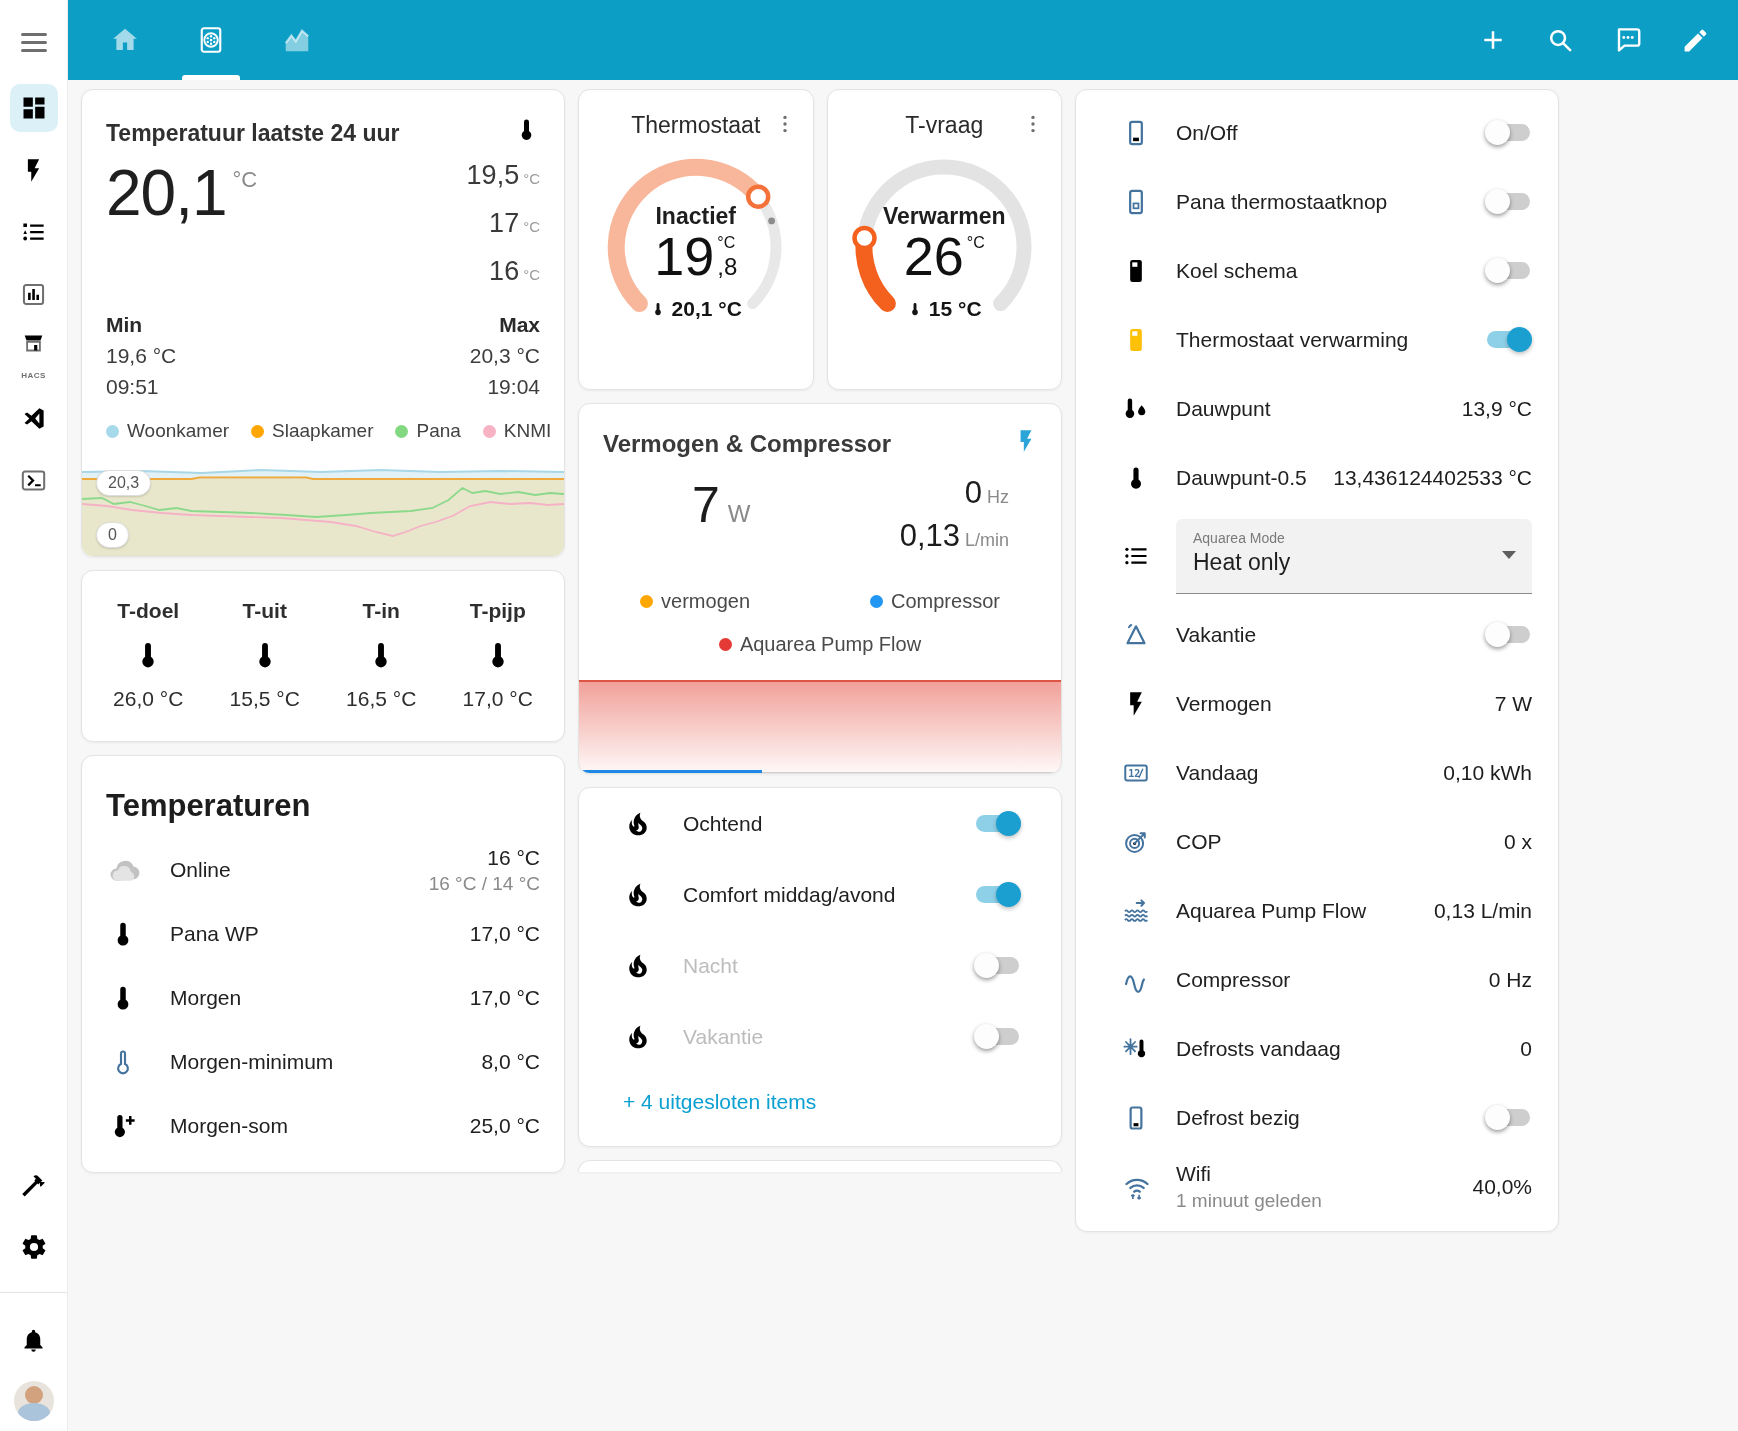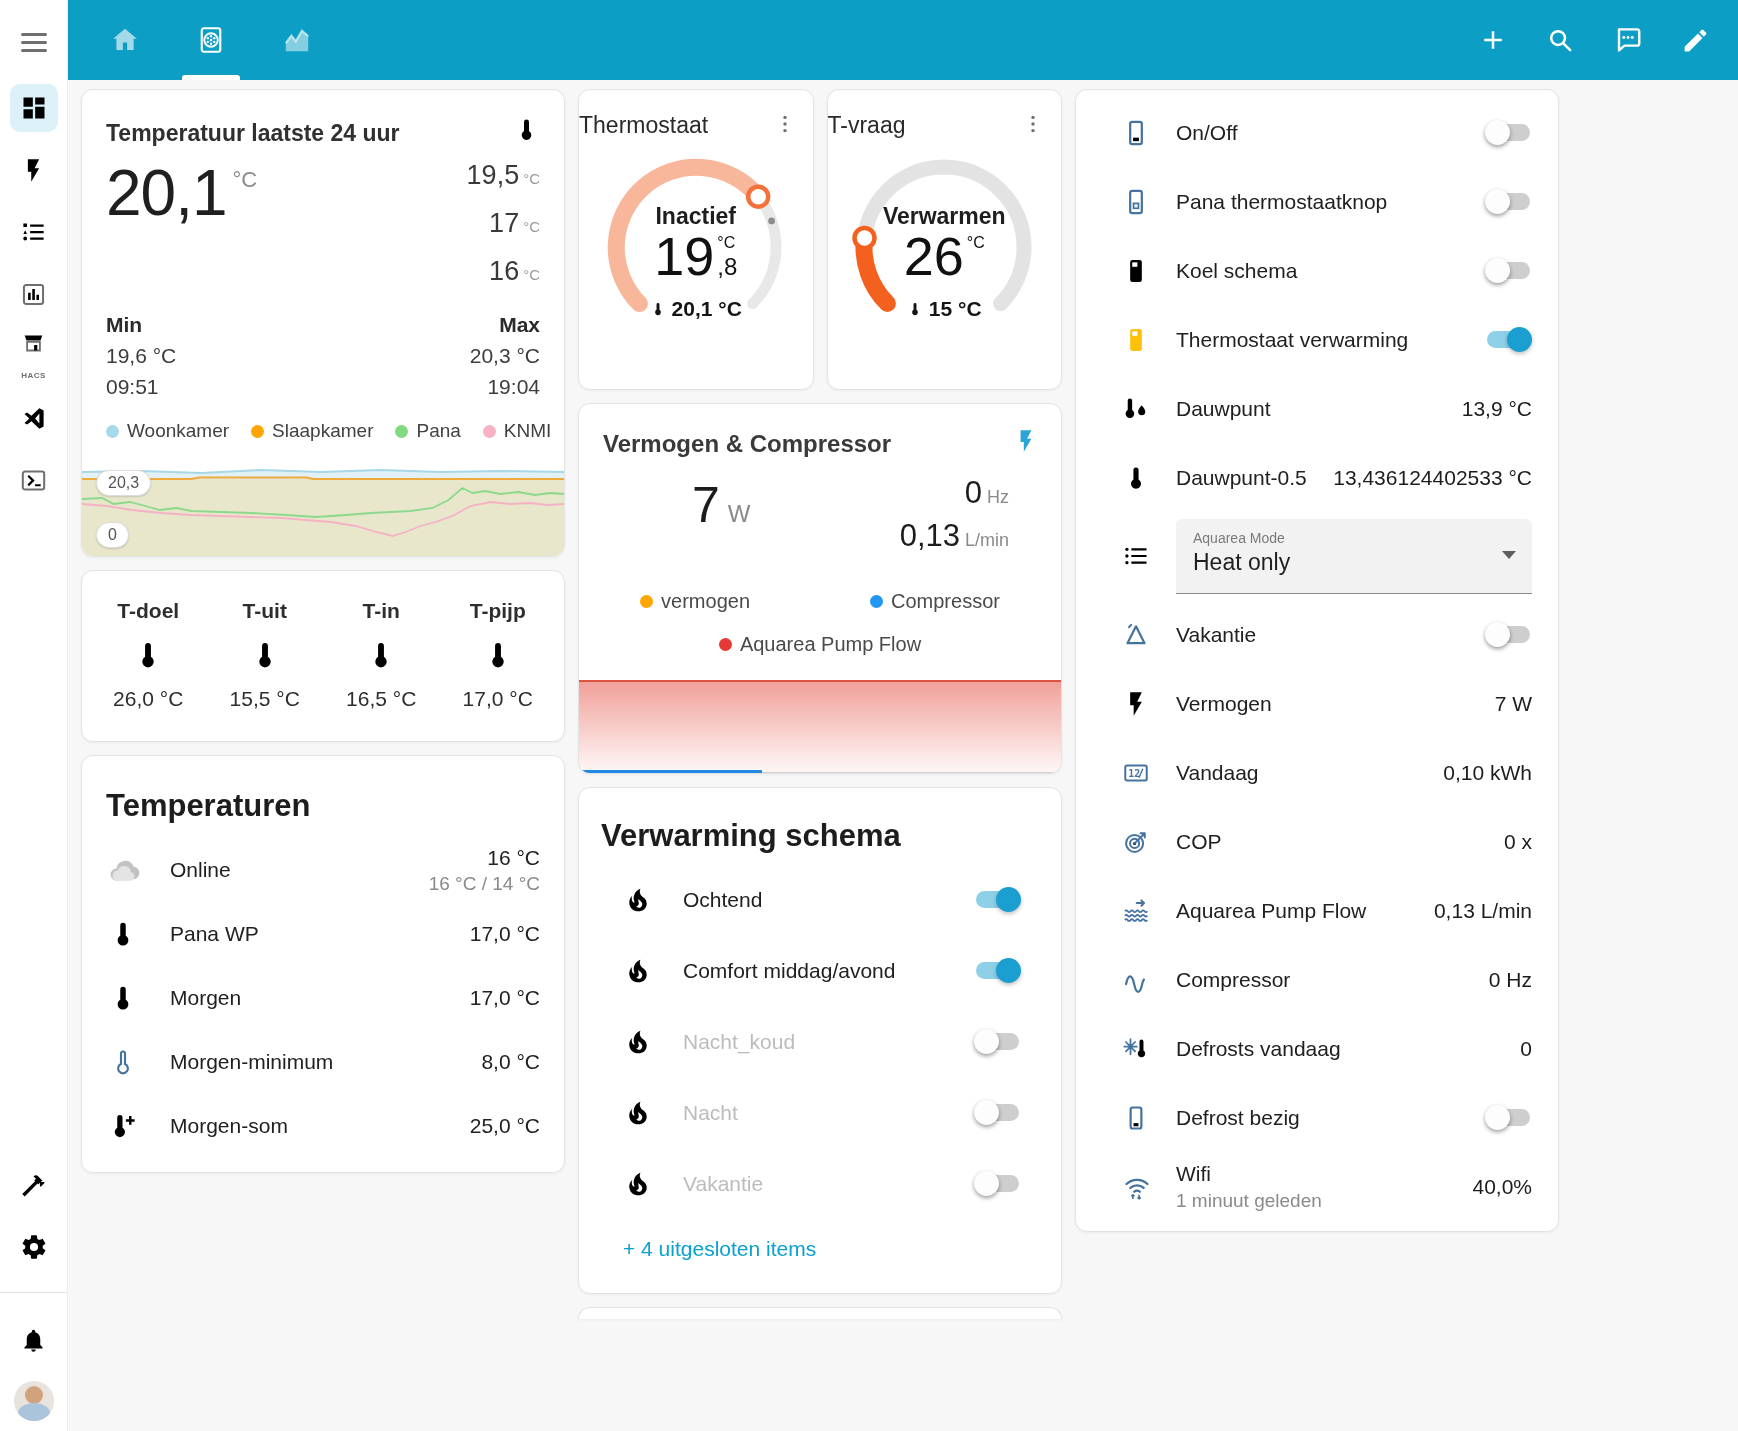--- a/index.html
+++ b/index.html
@@ -72,21 +72,21 @@
   .temps{padding:6px 0 14px}
   .temps-title{font-size:31px;font-weight:700;color:#1d1d1d;padding:26px 24px 14px}
   .trow{display:grid;grid-template-columns:36px 1fr auto;gap:26px;align-items:center;min-height:64px;padding:0 24px 0 26px;cursor:pointer}
   .trow .lab{font-size:21px;color:#212121}
   .trow .val{font-size:21px;color:#212121;text-align:right}
   .trow .sec{font-size:19px;color:#8a8a8a;text-align:right;margin-top:3px}
 
   
   .gauges{display:grid;grid-template-columns:1fr 1fr;gap:13px}
   .gcard{position:relative;height:301px;overflow:hidden}
-  .g-title{text-align:left;padding-top:22px;font-size:23px;font-weight:500;color:#2a2a2a}
+  .g-title{text-align:center;padding-top:22px;font-size:23px;font-weight:500;color:#2a2a2a}
   .g-menu{position:absolute;right:16px;top:22px;color:#6f6f6f;cursor:pointer}
   .gwrap{position:relative;width:200px;height:206px;margin:8px auto 0}
   .gstate{position:absolute;top:56px;width:100%;text-align:center;font-size:23px;font-weight:700;color:#1e1e1e}
   .gnum{position:absolute;top:82px;width:100%;display:flex;justify-content:center;color:#111}
   .gnum .ni{font-size:54px;line-height:1}
   .nside{display:flex;flex-direction:column;align-items:flex-start;margin-left:3px}
   .nside .nu{font-size:16px;margin-top:5px;color:#111}
   .nside .nd{font-size:24px;margin-top:1px;color:#111}
   .gcur{position:absolute;top:150px;width:100%;display:flex;justify-content:center;align-items:center;gap:6px;font-size:21px;font-weight:700;color:#141414}
 
@@ -630,47 +630,36 @@
         <div class="vlegend2">
           <span class="lg">
               <span class="dot" style="background: rgb(229, 57, 53);"></span>
               <span>Aquarea Pump Flow</span>
             </span>
         </div>
         <div class="power-chart"></div>
       </div>
 
       <div class="card schema">
-        <div class="schema-title">Verwarming schema</div>
         <div class="srow">
           <svg class="ic" width="30" height="30">
               <use href="#i-flame"></use>
             </svg>
           <div class="lab">Ochtend</div>
           <div class="switch on">
               <span class="track"></span>
               <span class="thumb"></span>
             </div>
         </div>
         <div class="srow">
           <svg class="ic" width="30" height="30">
               <use href="#i-flame"></use>
             </svg>
           <div class="lab">Comfort middag/avond</div>
           <div class="switch on">
-              <span class="track"></span>
-              <span class="thumb"></span>
-            </div>
-        </div>
-        <div class="srow off">
-          <svg class="ic" width="30" height="30">
-              <use href="#i-flame"></use>
-            </svg>
-          <div class="lab">Nacht_koud</div>
-          <div class="switch">
               <span class="track"></span>
               <span class="thumb"></span>
             </div>
         </div>
         <div class="srow off">
           <svg class="ic" width="30" height="30">
               <use href="#i-flame"></use>
             </svg>
           <div class="lab">Nacht</div>
           <div class="switch">

